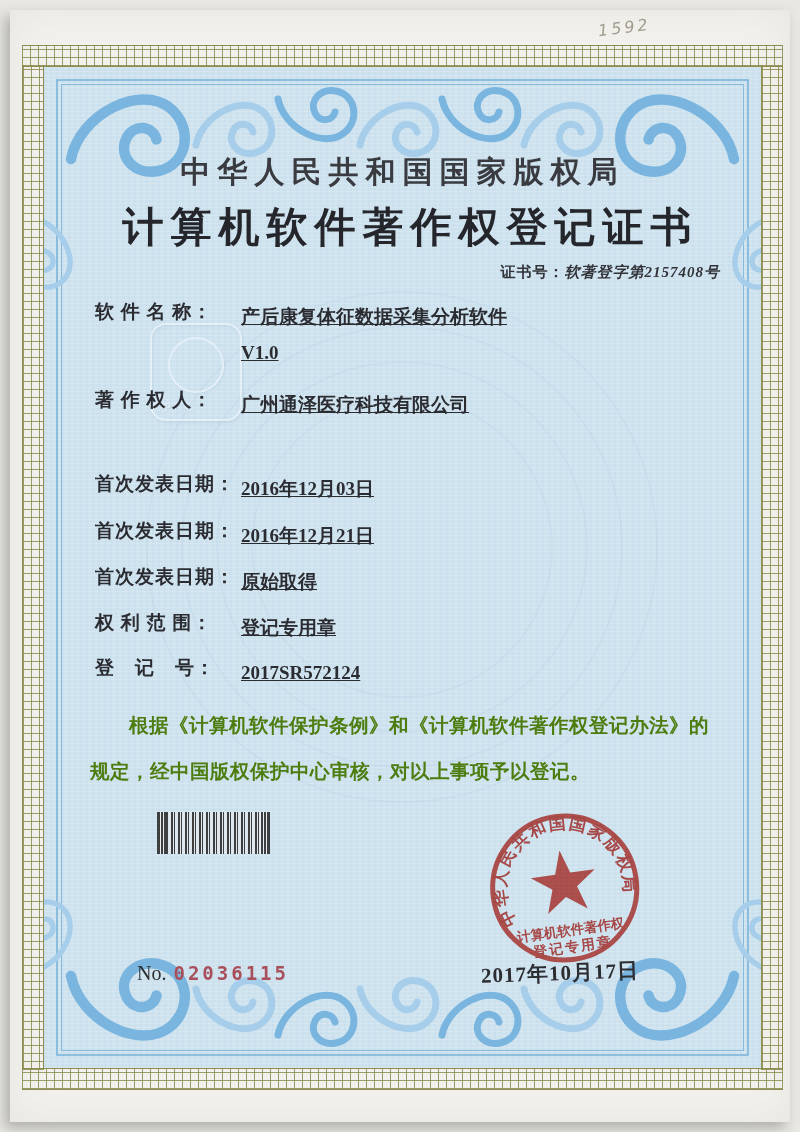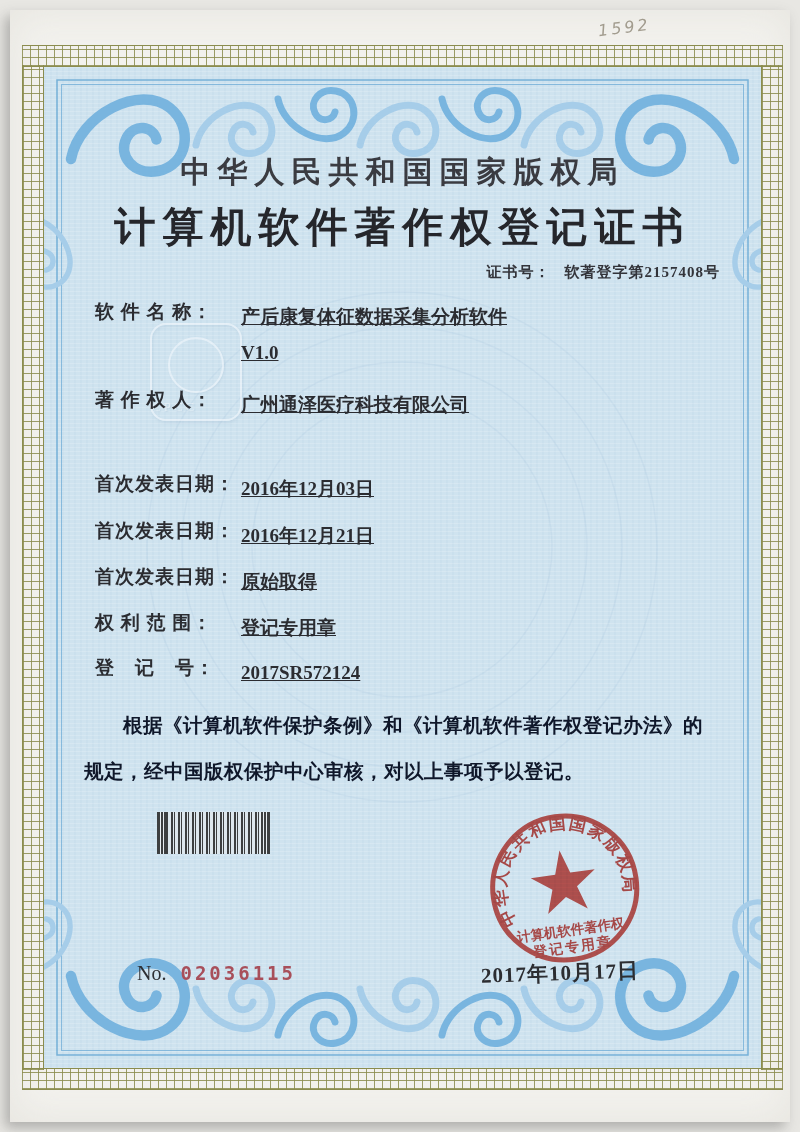--- a/index.html
+++ b/index.html
@@ -29,45 +29,45 @@
           border:2px solid rgba(250,252,255,.9);opacity:.55;
           box-shadow:1px 2px 3px rgba(140,170,195,.35), inset 1px 2px 3px rgba(140,170,195,.3);}
   .emboss-circle{position:absolute;left:16px;top:12px;width:52px;height:52px;border-radius:50%;
           border:2px solid rgba(250,252,255,.9);box-shadow:1px 1px 2px rgba(140,170,195,.35);}
   .emboss-text{position:absolute;left:0;right:0;bottom:4px;text-align:left;font-size:13px;
           color:rgba(255,255,255,.75);letter-spacing:3px;text-shadow:1px 1px 1px rgba(140,170,195,.5);}
   
   .authority{position:absolute;left:44px;top:152px;width:717px;text-align:center;font-size:30px;
           font-weight:bold;letter-spacing:7px;color:#3a3b41;}
   .title{position:absolute;left:44px;top:200px;width:717px;text-align:center;font-size:41px;
-          font-weight:bold;letter-spacing:7px;color:#25262b;}
+          font-weight:bold;letter-spacing:7px;color:#25262b;padding-left:8px;}
   .certno{position:absolute;left:44px;top:263px;width:676px;text-align:right;font-size:15px;
           font-weight:bold;color:#33343a;letter-spacing:1px;}
-  .certno .cv{margin-left:14px;}
+  .certno .cv{font-style:italic;}
   .row{position:absolute;left:95px;font-size:19px;color:#2b2c31;font-weight:600;}
   .row .lab{display:inline-block;letter-spacing:1px;}
   .row .val{position:absolute;left:146px;white-space:pre-line;line-height:36px;width:480px;text-decoration:underline;}
-  .statement{position:absolute;left:84px;top:703px;width:632px;font-size:19.5px;color:#0f172a;
+  .statement{position:absolute;left:90px;top:703px;width:632px;font-size:19.5px;color:#4d7c0f;
           font-weight:600;line-height:46px;text-indent:2em;letter-spacing:.5px;}
   
   .barcode{position:absolute;left:157px;top:812px;width:113px;height:42px;background-color:#dde7ed;
       background-image:
         repeating-linear-gradient(90deg, #3d3f40 0 2px, transparent 2px 3px, #3d3f40 3px 4px, transparent 4px 7px),
         repeating-linear-gradient(0deg, transparent 0 3px, rgba(221,231,237,.9) 3px 5px);}
   .barcode i{position:absolute;top:0;bottom:0;display:block;}
   .barcode .lg{left:0;width:10px;background:linear-gradient(90deg,#3d3f40 0 3px,#e8eef2 3px 4px,#3d3f40 4px 6px,#e8eef2 6px 7px,#3d3f40 7px 10px);}
   .barcode .rg{right:0;width:10px;background:linear-gradient(90deg,#e8eef2 0 1px,#3d3f40 1px 3px,#e8eef2 3px 4px,#3d3f40 4px 6px,#e8eef2 6px 7px,#3d3f40 7px 10px);}
   
   .seal{position:absolute;left:475px;top:800px;width:180px;height:180px;transform:rotate(-8deg);
         mix-blend-mode:multiply;opacity:.92;}
   .issue-date{position:absolute;left:481px;top:959px;font-size:21px;color:#2c2d31;font-weight:600;
         letter-spacing:1px;transform:rotate(-2deg);z-index:5;}
   .serial{position:absolute;left:137px;top:962px;font-size:20px;color:#2e2f33;z-index:5;}
   .serial .num{font-family:"DejaVu Sans Mono","Liberation Mono",monospace;color:#a84f5a;
-        font-size:19px;letter-spacing:3px;margin-left:14px;font-weight:600;}
+        font-size:19px;letter-spacing:3px;margin-left:7px;font-weight:600;}
 </style>
 </head>
 <body>
 
 <div class="stage">
   <div class="paper"></div>
 
   <div class="handwriting">1592</div>
 
   <div class="frame">

